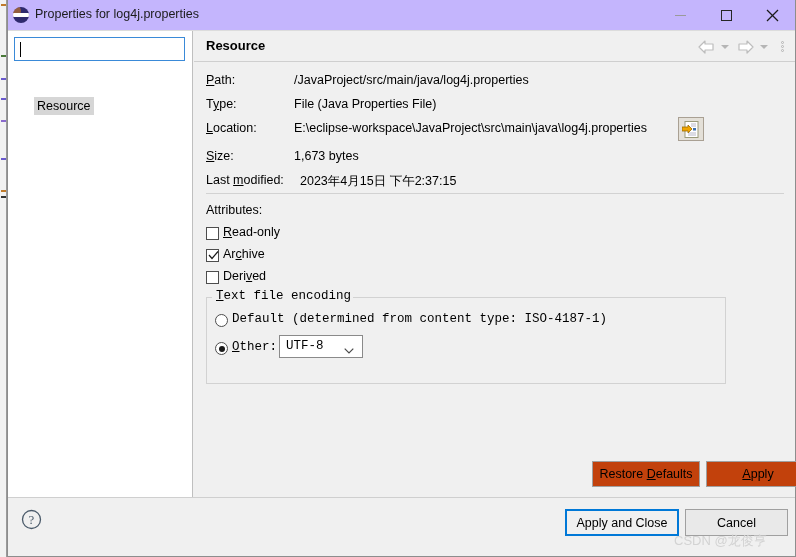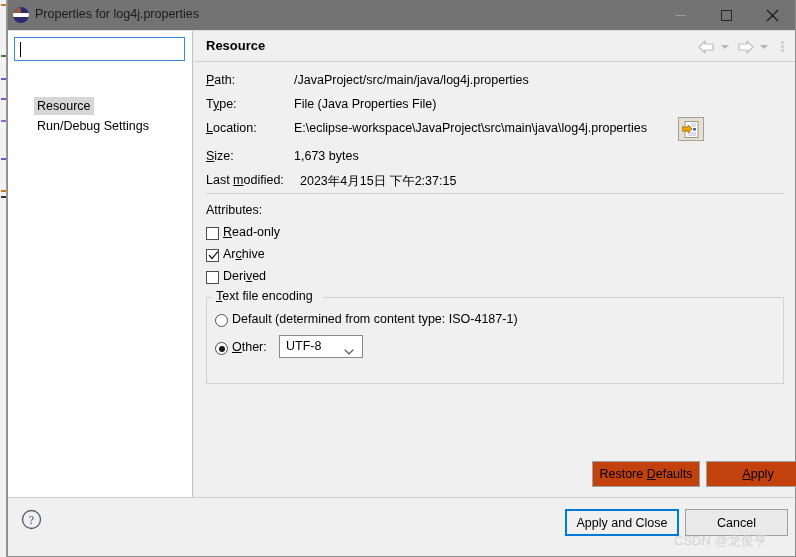--- a/index.html
+++ b/index.html
@@ -49,21 +49,21 @@
     border-top: none;
     box-sizing: border-box;
   }
 
   
   #titlebar {
     position: absolute;
     left: 0; top: 0;
     width: 787px;
     height: 31px;
-    background: #737373;
+    background: #c4b5fd;
     border-bottom: 1px solid #dcdcdc;
     box-sizing: border-box;
   }
   #app-icon {
     position: absolute;
     left: 5px; top: 7px;
     width: 16px; height: 16px;
     border-radius: 50%;
     background: #2f2a6e;
     overflow: hidden;
@@ -265,24 +265,25 @@
   .chkbox svg { position: absolute; left: 1px; top: 0px; }
   .chk-label {
     position: absolute;
     left: 17px; top: 0; text-align: center;
   }
 
   
   #enc-group {
     position: absolute;
     left: 12px; top: 266px;
-    width: 578px; height: 87px;
+    width: 520px; height: 87px;
     border: 1px solid #d2d2d2;
     border-top: none;
     box-sizing: border-box;
+    font-family: Liberation Mono, monospace;
   }
   #enc-group .topline-l {
     position: absolute; left: 0; top: 0; width: 5px; height: 1px; background: #d2d2d2;
   }
   #enc-group .topline-r {
     position: absolute; left: 116px; top: 0; right: 0; height: 1px; background: #d2d2d2;
   }
   #enc-legend {
     position: absolute;
     left: 7px; top: -8px;
@@ -447,23 +448,20 @@
     </div>
   </div>
 
   <div id="left-panel">
     <div id="filter-box">
       <div id="filter-caret"></div>
     </div>
     <div class="tree-item" id="tree-resource">
       <span>Resource</span>
     </div>
-    <div class="tree-item" id="tree-rundebug">
-      <span>Run/Debug Settings</span>
-    </div>
   </div>
 
   <div id="content">
 
     <div id="content-header">
       <div id="page-title">Resource</div>
 
       <div class="navbtn" id="nav-back">
         <svg width="17" height="14" viewBox="0 0 17 14">
           <path d="M7 1 L1 7 L7 13 L7 10 L15 10 L15 4 L7 4 Z" fill="#ffffff" stroke="#bdbdbd" stroke-width="1.2" stroke-linejoin="round"></path>

